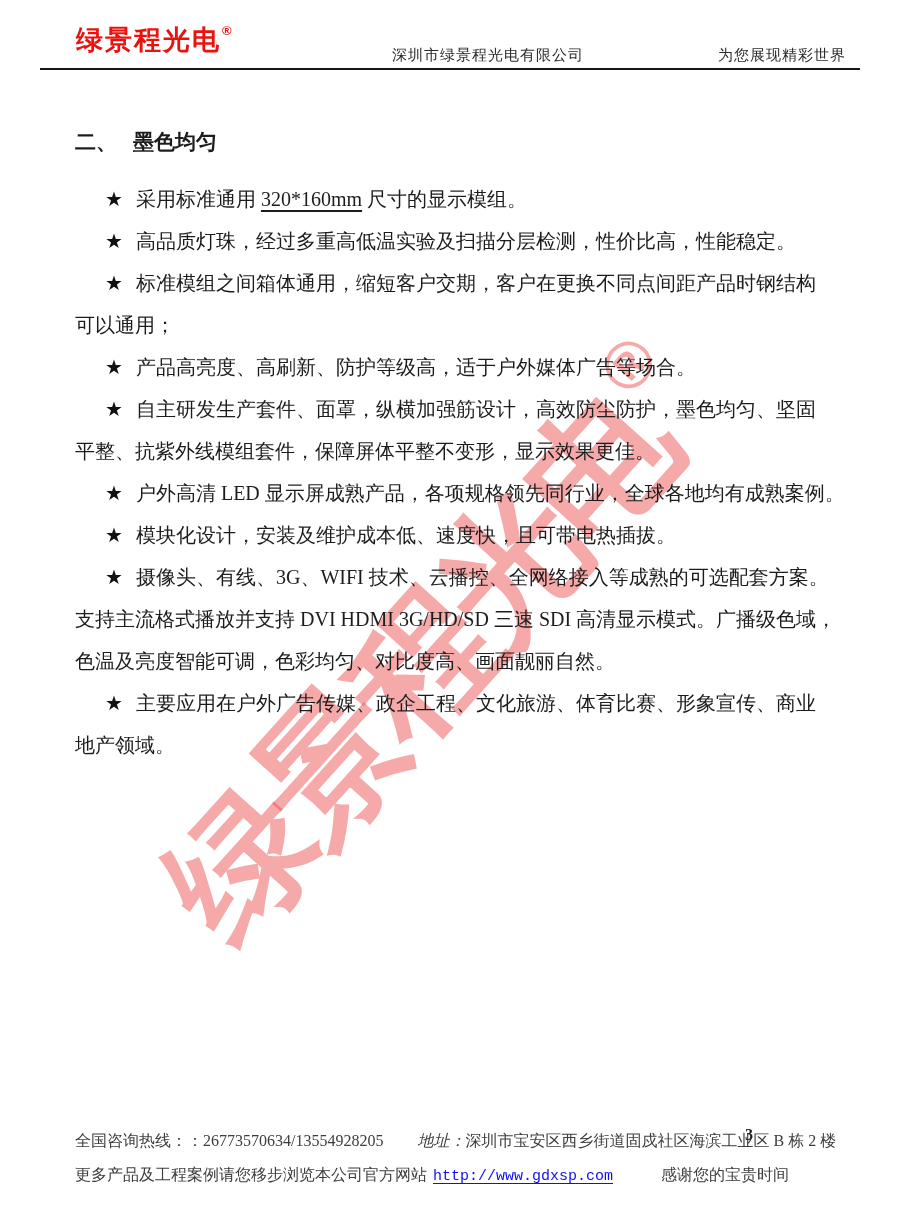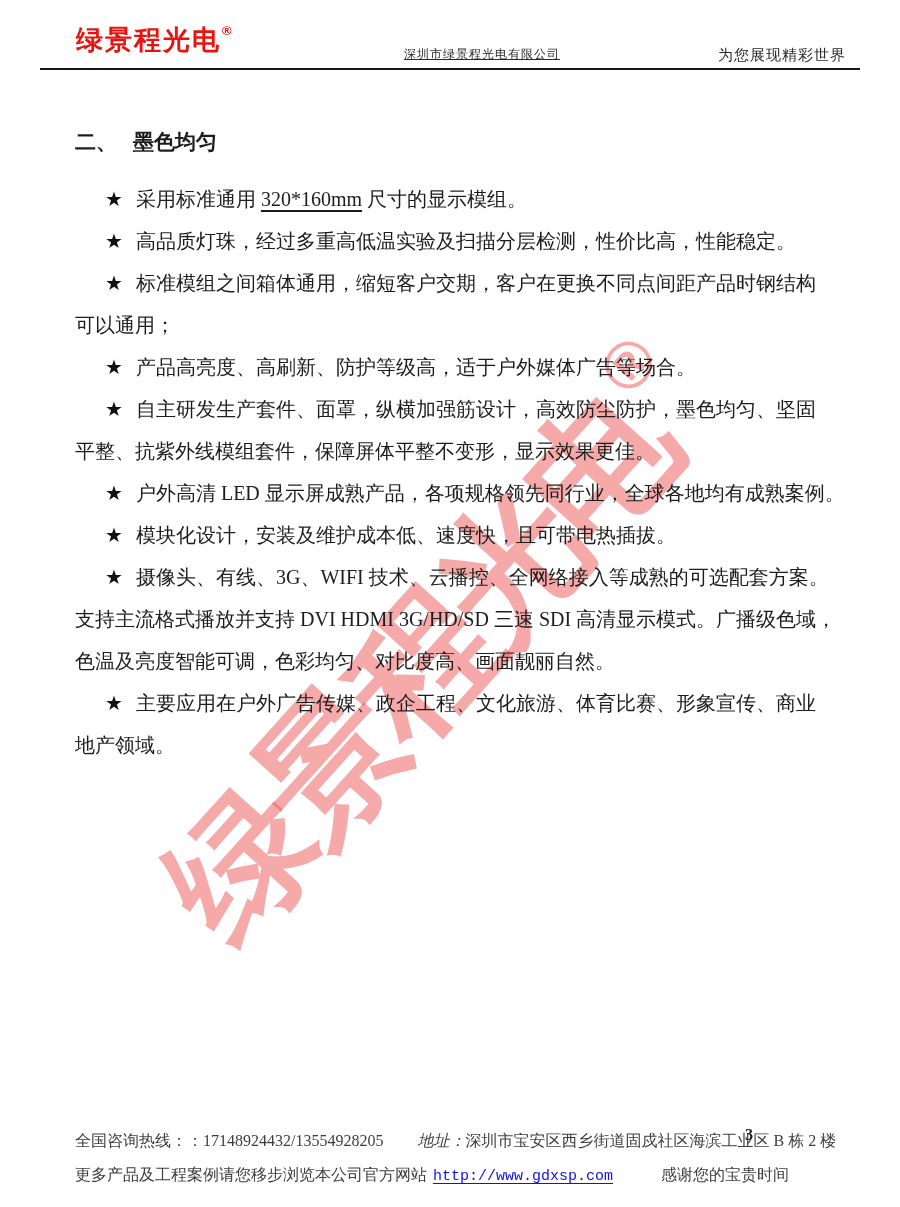--- a/index.html
+++ b/index.html
@@ -14,22 +14,22 @@
   .logo{
     position:absolute;left:76px;top:22px;
     font-family:"Liberation Sans","DejaVu Sans",sans-serif;
     font-weight:bold;font-size:27px;color:#e8120e;letter-spacing:2px;
     white-space:nowrap;
   }
   .logo .reg{
     font-size:13px;vertical-align:14px;letter-spacing:0;margin-left:1px;
   }
   .header-company{
-    position:absolute;left:404px;top:46px;font-size:12px;color:#2a2a2a;
-    white-space:nowrap;letter-spacing:1px;text-decoration:underline;
+    position:absolute;left:392px;top:46px;font-size:15px;color:#2a2a2a;
+    white-space:nowrap;letter-spacing:1px;
   }
   .header-slogan{
     position:absolute;left:718px;top:46px;font-size:15px;color:#2a2a2a;
     white-space:nowrap;letter-spacing:1px;
   }
   .header-rule{
     position:absolute;left:40px;top:68px;width:820px;height:2px;
     background:#161616;
   }
   
@@ -107,16 +107,16 @@
 
   <div class="line starred"><span class="star">★</span><span>摄像头、有线、3G、WIFI 技术、云播控、全网络接入等成熟的可选配套方案。</span></div>
   <div class="line"><span>支持主流格式播放并支持 DVI HDMI 3G/HD/SD 三速 SDI 高清显示模式。广播级色域，</span></div>
   <div class="line"><span>色温及亮度智能可调，色彩均匀、对比度高、画面靓丽自然。</span></div>
 
   <div class="line starred"><span class="star">★</span><span>主要应用在户外广告传媒、政企工程、文化旅游、体育比赛、形象宣传、商业</span></div>
   <div class="line"><span>地产领域。</span></div>
 </div>
 
 <div class="footer">
-  <div class="f-line"><span>全国咨询热线：</span><span>：</span><span>17148924432/13554928205</span><span class="f-addr">地址：</span><span>深圳市宝安区西乡街道固戍社区海滨工业区 B 栋 2 楼</span></div>
+  <div class="f-line"><span>全国咨询热线：</span><span>：</span><span>26773570634/13554928205</span><span class="f-addr">地址：</span><span>深圳市宝安区西乡街道固戍社区海滨工业区 B 栋 2 楼</span></div>
   <div class="f-line"><span>更多产品及工程案例请您移步浏览本公司官方网站</span><a href="#" class="f-link">http://www.gdxsp.com</a><span class="f-thanks">感谢您的宝贵时间</span></div>
 </div>
 <div class="page-num">3</div>
 
 </body></html>

